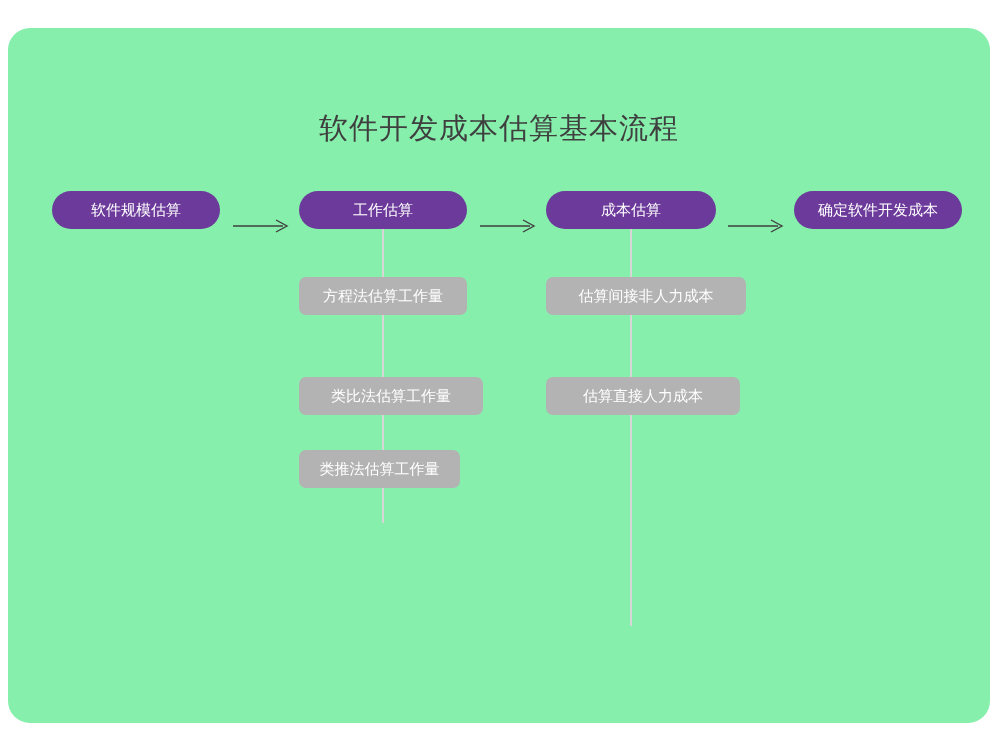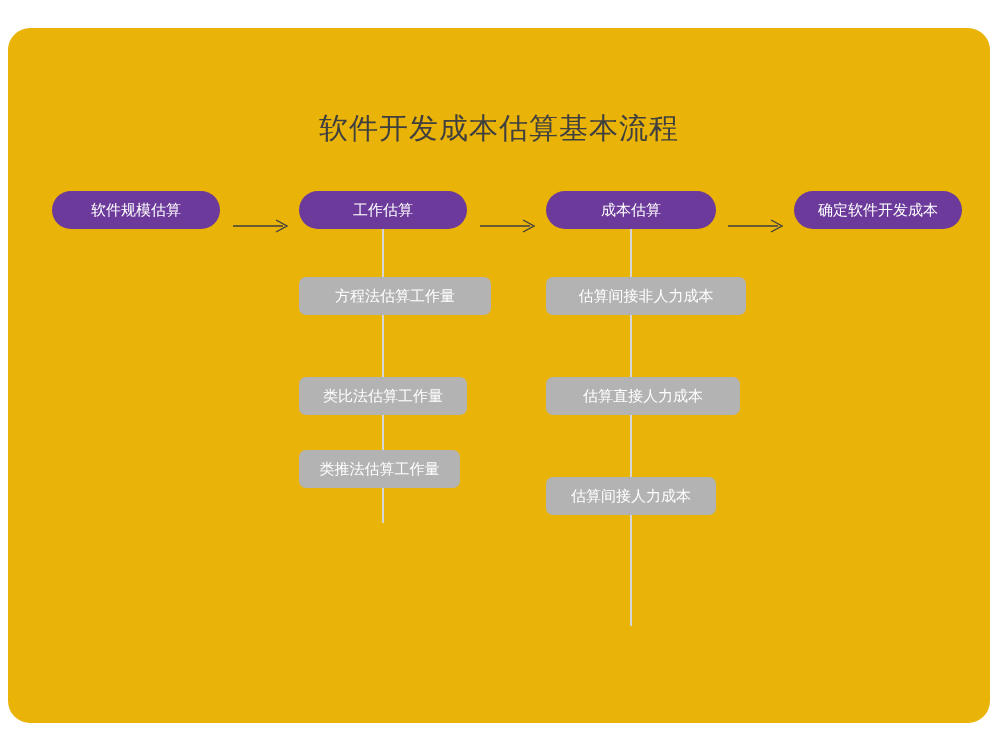--- a/index.html
+++ b/index.html
@@ -14,21 +14,21 @@
     font-family: "Liberation Sans", "DejaVu Sans", sans-serif;
     overflow: hidden;
   }
 
   #canvas-panel {
     position: absolute;
     left: 8px;
     top: 28px;
     width: 982px;
     height: 695px;
-    background: #eab308;
+    background: #86efac;
     border-radius: 22px;
   }
 
   #diagram-title {
     position: absolute;
     left: 0;
     top: 62px;
     width: 982px;
     text-align: center;
     font-size: 29px;
@@ -127,33 +127,30 @@
       <polyline points="44,2 55,8 44,14" fill="none" stroke="#3f3f3f" stroke-width="1.4"></polyline>
     </svg>
   </div>
   <div class="flow-arrow" style="left:719px;">
     <svg width="58" height="16" viewBox="0 0 58 16" aria-hidden="true">
       <line x1="1" y1="8" x2="51" y2="8" stroke="#3f3f3f" stroke-width="1.4"></line>
       <polyline points="44,2 55,8 44,14" fill="none" stroke="#3f3f3f" stroke-width="1.4"></polyline>
     </svg>
   </div>
 
-  <div class="sub-node" style="left:291px; top:249px; width:192px;">
+  <div class="sub-node" style="left:291px; top:249px; width:168px;">
     <span>方程法估算工作量</span>
   </div>
-  <div class="sub-node" style="left:291px; top:349px; width:168px;">
+  <div class="sub-node" style="left:291px; top:349px; width:184px;">
     <span>类比法估算工作量</span>
   </div>
   <div class="sub-node" style="left:291px; top:422px; width:161px;">
     <span>类推法估算工作量</span>
   </div>
 
   <div class="sub-node" style="left:538px; top:249px; width:200px;">
     <span>估算间接非人力成本</span>
   </div>
   <div class="sub-node" style="left:538px; top:349px; width:194px;">
     <span>估算直接人力成本</span>
   </div>
-  <div class="sub-node" style="left:538px; top:449px; width:170px;">
-    <span>估算间接人力成本</span>
-  </div>
 
 </div>
 
 </body></html>

